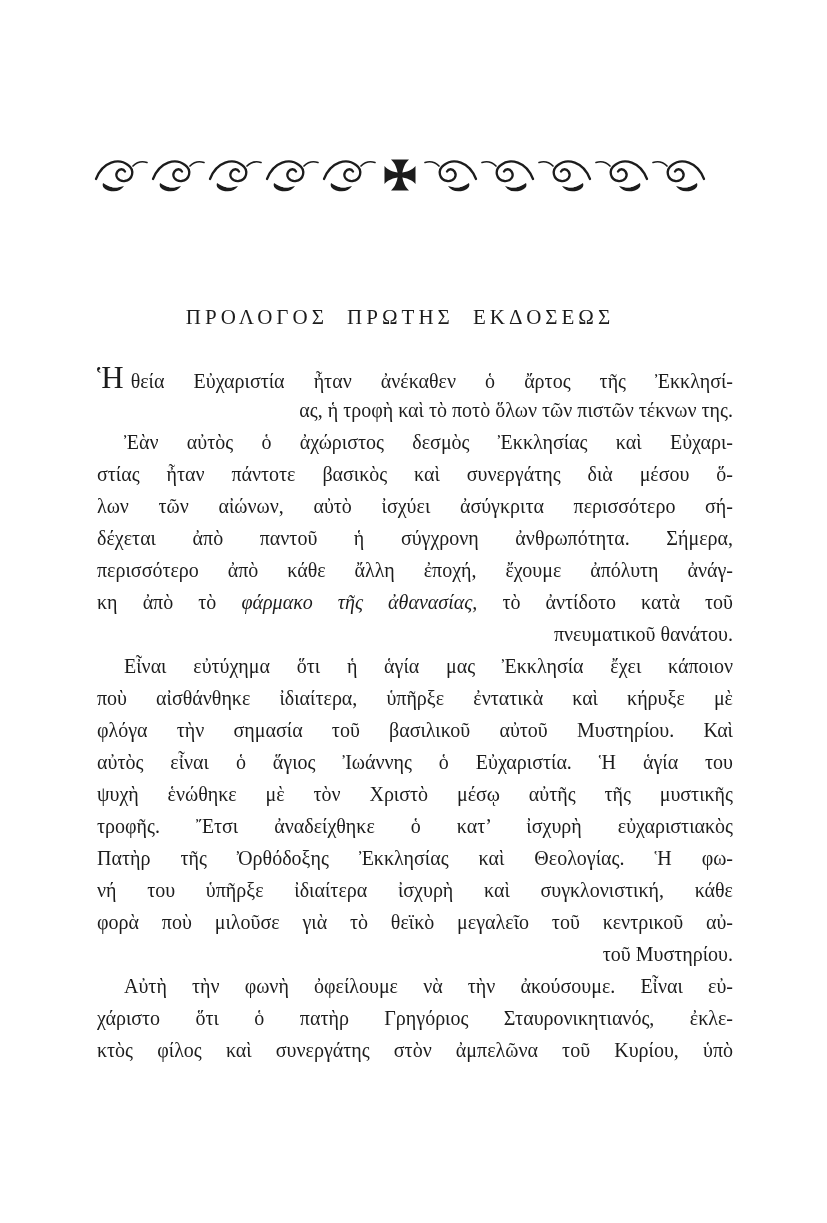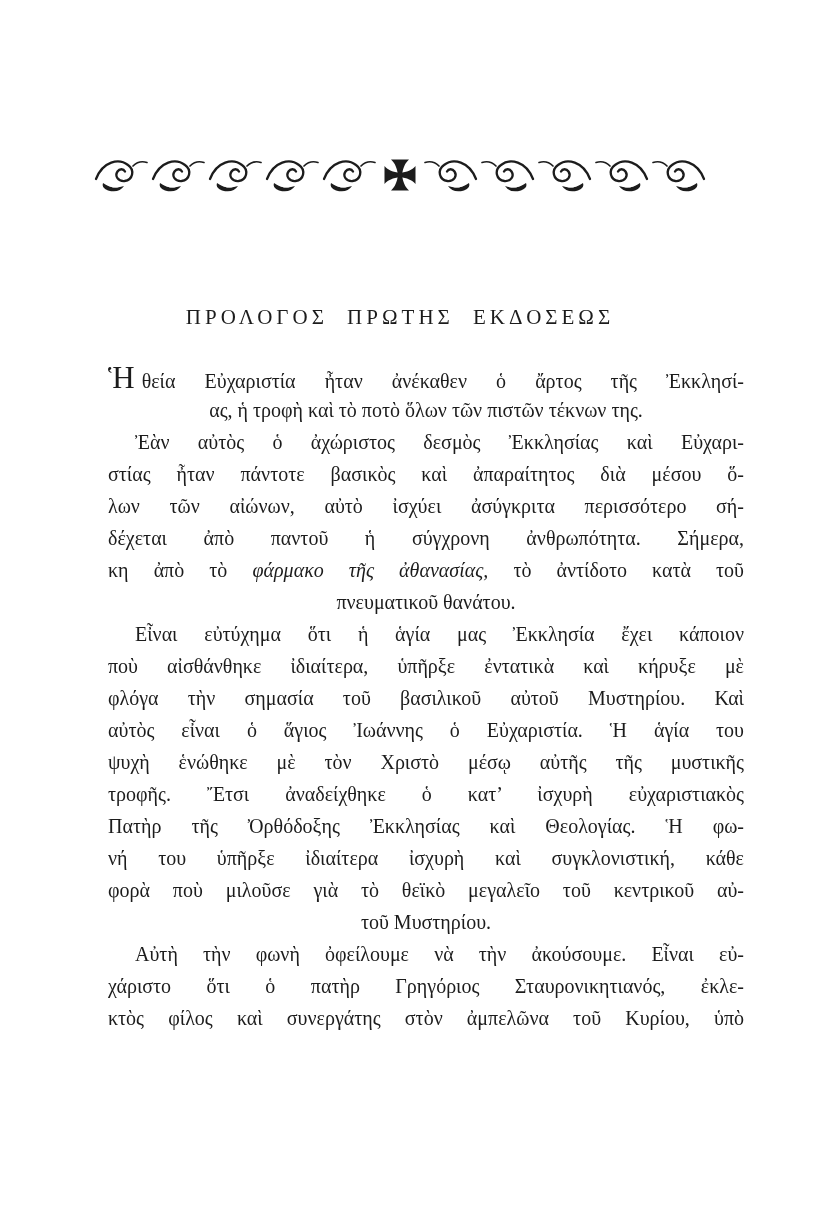--- a/index.html
+++ b/index.html
@@ -31,30 +31,30 @@
     text-align: center;
     font-size: 21px;
     letter-spacing: 4px;
     word-spacing: 10px;
     font-weight: normal;
     color: var(--ink);
   }
   .text-block {
     position: absolute;
     top: 362px;
-    left: 108px;
+    left: 97px;
     width: 636px;
     font-size: 20px;
     color: var(--ink);
   }
   .line {
     height: 32px;
     line-height: 32px;
     white-space: pre-wrap;
-    text-align: center;
+    text-align: right;
     overflow: visible;
   }
   .line.j {
     text-align: justify;
     text-align-last: justify;
   }
   .line.ind { text-indent: 27px; }
   .initial {
     font-size: 31px;
     line-height: 32px;
@@ -103,23 +103,24 @@
       </g>
     </svg>
   </div>
 
   <h1 class="title">ΠΡΟΛΟΓΟΣ ΠΡΩΤΗΣ ΕΚΔΟΣΕΩΣ</h1>
 
   <div class="text-block">
       <div class="line j"><span class="initial">Ἡ</span><span>θεία Εὐχαριστία ἦταν ἀνέκαθεν ὁ ἄρτος τῆς Ἐκκλησί-</span></div>
       <div class="line"><span>ας, ἡ τροφὴ καὶ τὸ ποτὸ ὅλων τῶν πιστῶν τέκνων της.</span></div>
       <div class="line j ind"><span>Ἐὰν αὐτὸς ὁ ἀχώριστος δεσμὸς Ἐκκλησίας καὶ Εὐχαρι-</span></div>
-      <div class="line j"><span>στίας ἦταν πάντοτε βασικὸς καὶ ἀπαραίτητος διὰ μέσου ὅ-</span></div>
+      <div class="line j"><span>στίας ἦταν πάντοτε βασικὸς καὶ συνεργάτης διὰ μέσου ὅ-</span></div>
       <div class="line j"><span>λων τῶν αἰώνων, αὐτὸ ἰσχύει ἀσύγκριτα περισσότερο σή-</span></div>
       <div class="line j"><span>δέχεται ἀπὸ παντοῦ ἡ σύγχρονη ἀνθρωπότητα. Σήμερα,</span></div>
+      <div class="line j"><span>περισσότερο ἀπὸ κάθε ἄλλη ἐποχή, ἔχουμε ἀπόλυτη ἀνάγ-</span></div>
       <div class="line j"><span>κη ἀπὸ τὸ</span><span class="it"> φάρμακο τῆς ἀθανασίας,</span><span> τὸ ἀντίδοτο κατὰ τοῦ</span></div>
       <div class="line"><span>πνευματικοῦ θανάτου.</span></div>
       <div class="line j ind"><span>Εἶναι εὐτύχημα ὅτι ἡ ἁγία μας Ἐκκλησία ἔχει κάποιον</span></div>
       <div class="line j"><span>ποὺ αἰσθάνθηκε ἰδιαίτερα, ὑπῆρξε ἐντατικὰ καὶ κήρυξε μὲ</span></div>
       <div class="line j"><span>φλόγα τὴν σημασία τοῦ βασιλικοῦ αὐτοῦ Μυστηρίου. Καὶ</span></div>
       <div class="line j"><span>αὐτὸς εἶναι ὁ ἅγιος Ἰωάννης ὁ Εὐχαριστία. Ἡ ἁγία του</span></div>
       <div class="line j"><span>ψυχὴ ἑνώθηκε μὲ τὸν Χριστὸ μέσῳ αὐτῆς τῆς μυστικῆς</span></div>
       <div class="line j"><span>τροφῆς. Ἔτσι ἀναδείχθηκε ὁ κατ’ ἰσχυρὴ εὐχαριστιακὸς</span></div>
       <div class="line j"><span>Πατὴρ τῆς Ὀρθόδοξης Ἐκκλησίας καὶ Θεολογίας. Ἡ φω-</span></div>
       <div class="line j"><span>νή του ὑπῆρξε ἰδιαίτερα ἰσχυρὴ καὶ συγκλονιστική, κάθε</span></div>

